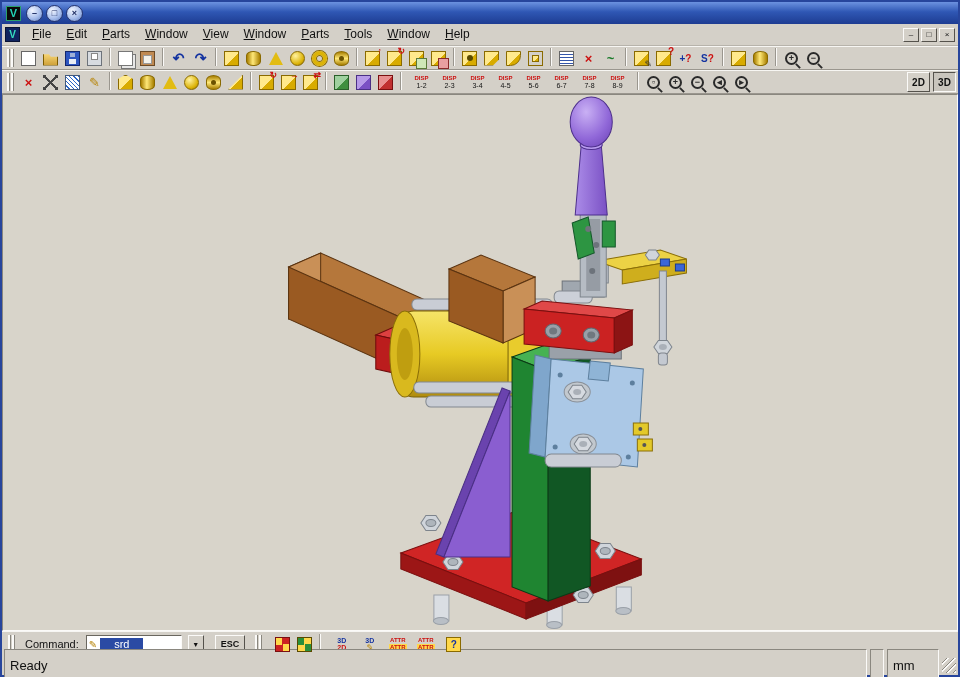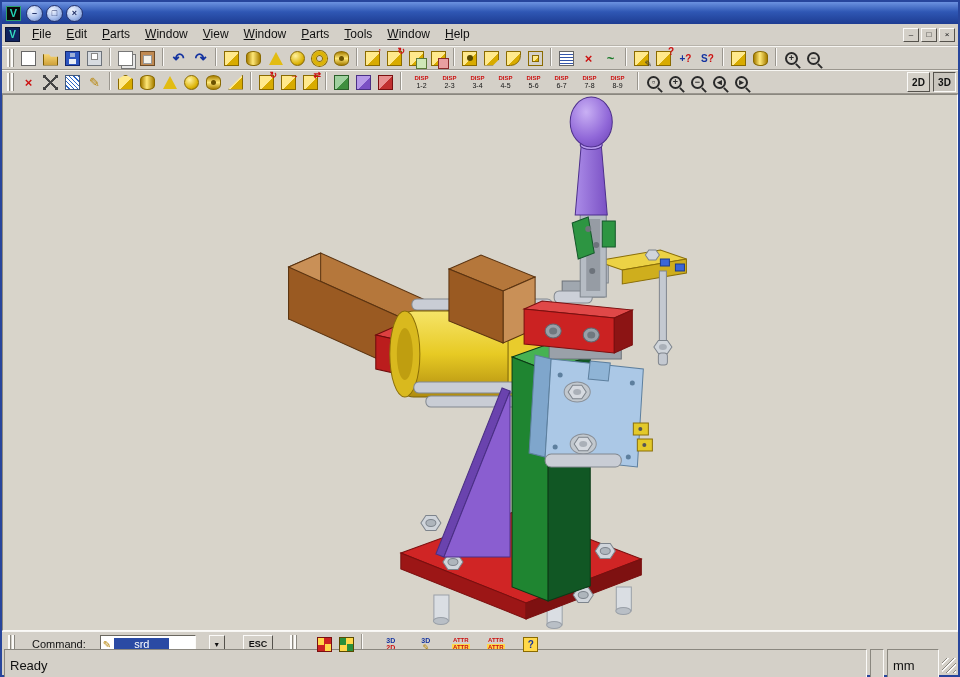--- a/index.html
+++ b/index.html
@@ -130,27 +130,27 @@
   .viewbtn { width:23px; height:20px; font-size:10px; font-weight:bold; color:#111; padding:0;
              background:#d4d0c8; border:1px solid; border-color:#fbfaf8 #55524c #55524c #fbfaf8; margin-left:2px; }
   .viewbtn.active { border-color:#55524c #fbfaf8 #fbfaf8 #55524c; background:#c9c5bd; }
 
   
   .canvas { flex:1; position:relative; background:#d8d4ca;
             border:1px solid; border-color:#8a877f #fbfaf8 #fbfaf8 #8a877f; overflow:hidden; }
   .canvas svg { position:absolute; inset:0; width:100%; height:100%; }
 
   
-  .commandbar { height:25px; flex:0 0 25px; display:flex; align-items:center; gap:14px;
+  .commandbar { height:25px; flex:0 0 25px; display:flex; align-items:center; gap:7px;
                 padding:0 3px; background:#d4d0c8; border-top:1px solid #f7f6f3; }
   .cmd-label { font-size:11px; color:#111; }
   .combo { display:flex; align-items:center; height:19px; width:96px; background:#fff; padding:0 2px;
            border:1px solid; border-color:#6a675f #fbfaf8 #fbfaf8 #6a675f; }
   .combo-pencil { color:#b8860b; font-size:10px; }
-  .combo-value { background:#2a4aa4; color:#fff; font-size:11px; padding:0 20px; margin-left:3px; }
+  .combo-value { background:#2a4aa4; color:#fff; font-size:11px; padding:0 14px; margin-left:3px; }
   .combo-drop { width:16px; height:19px; background:#d4d0c8; padding:0; margin-left:-1px;
                 border:1px solid; border-color:#fbfaf8 #55524c #55524c #fbfaf8; font-size:7px; color:#111; }
   .esc-btn { height:19px; font-size:9px; font-weight:bold; color:#111; background:#d4d0c8; padding:1px 5px;
              border:1px solid; border-color:#fbfaf8 #55524c #55524c #fbfaf8; margin-left:4px; }
   .mini-ic { display:flex; flex-direction:column; align-items:center; line-height:7px; }
   .m3d { font-size:7px; font-weight:bold; color:#1433a0; }
   .m2d { font-size:7px; font-weight:bold; color:#cc1111; }
   .mpencil { font-size:8px; color:#b8860b; }
   .attr-ic { display:flex; flex-direction:column; align-items:center; line-height:7px; }
   .attr-top { font-size:6px; font-weight:bold; color:#cc1111; }

